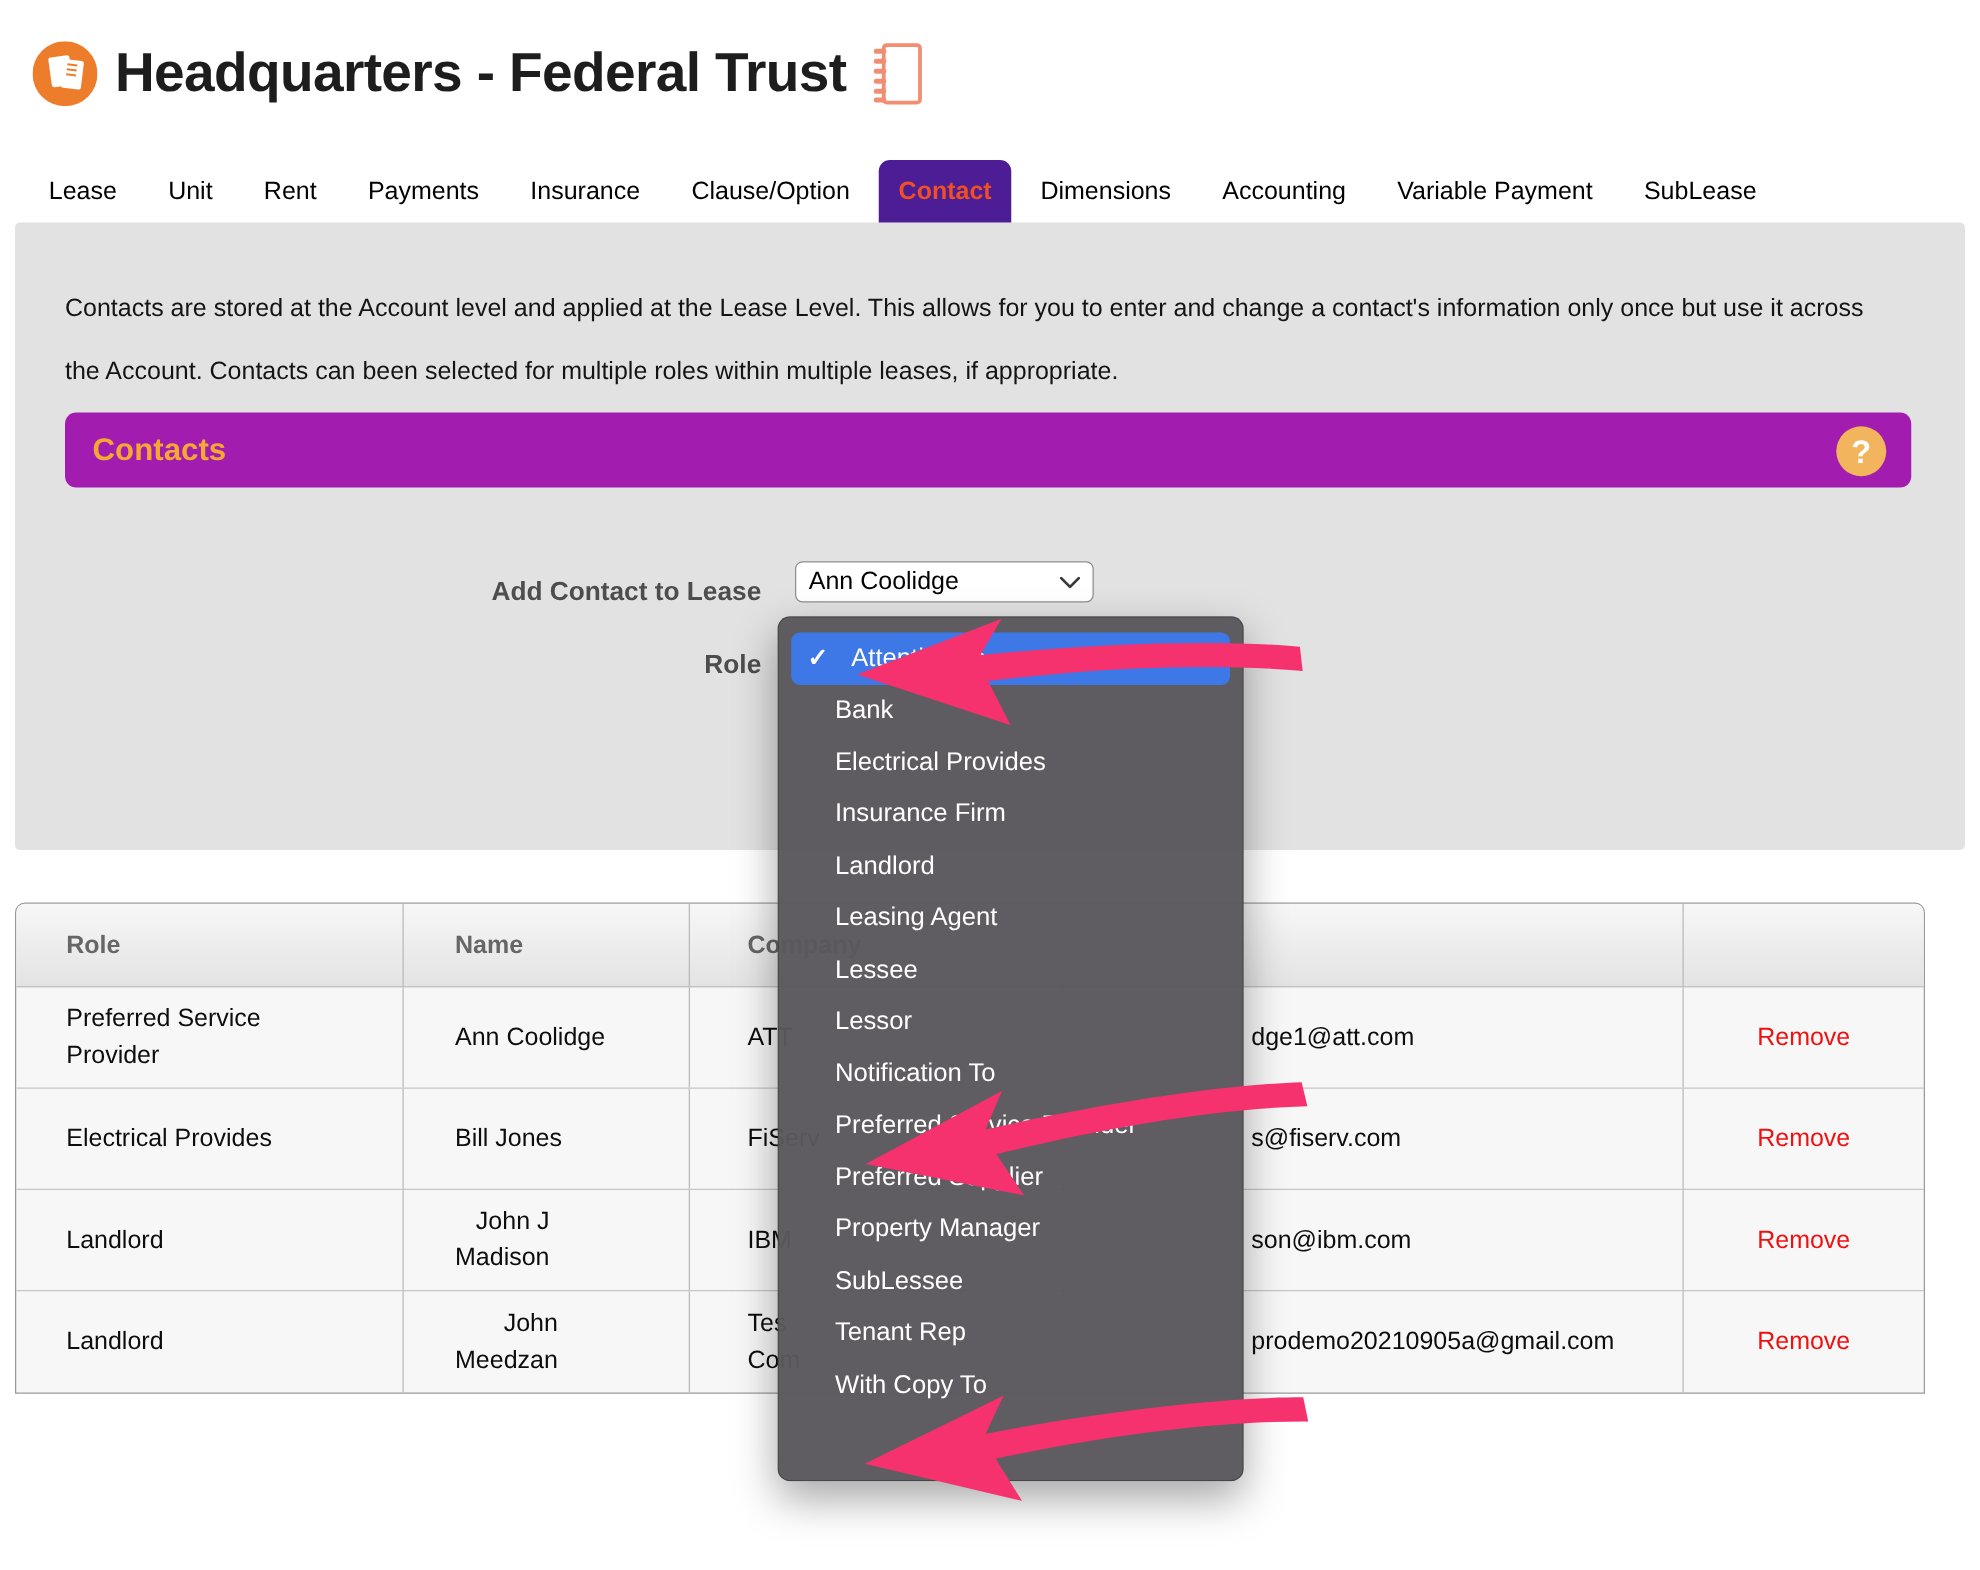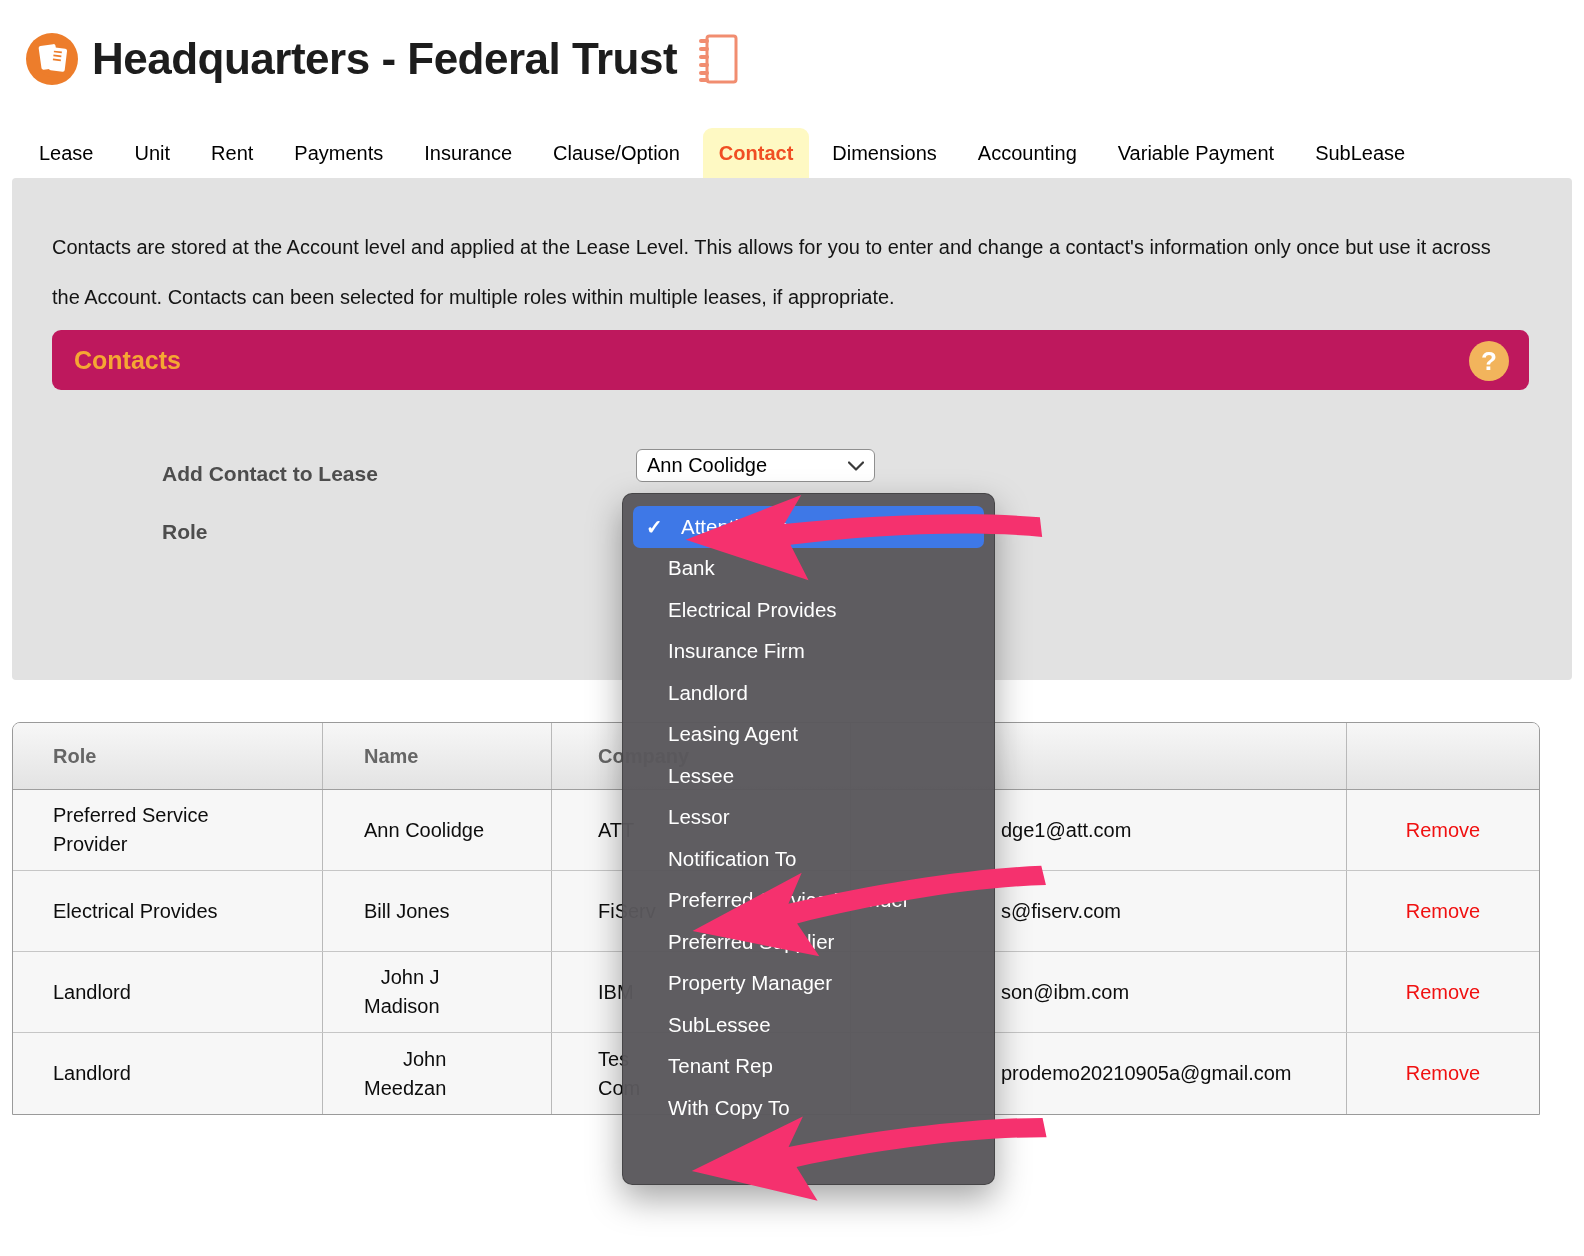--- a/index.html
+++ b/index.html
@@ -8,30 +8,30 @@
 
   
   .hdr { position:absolute; left:26px; top:32px; display:flex; align-items:center; gap:14px; }
   .hdr-title { font-size:44px; font-weight:bold; color:#1d1d1d; letter-spacing:-0.5px; }
   .logo-circle { width:52px; height:52px; }
   .notebook { width:42px; height:54px; margin-left:6px; }
 
   
   .tabbar { position:absolute; left:37px; top:128px; height:50px; display:flex; gap:37px; align-items:center; z-index:3; }
   .tab { font-size:20px; color:#000; height:50px; display:flex; align-items:center; padding:0 2px; cursor:pointer; }
-  .tab.active { background:#fef9c3; color:#F04E23; font-weight:bold; border-radius:9px 9px 0 0; padding:0 16px; margin:0 -16px; }
+  .tab.active { background:#4c1d95; color:#F04E23; font-weight:bold; border-radius:9px 9px 0 0; padding:0 16px; margin:0 -16px; }
 
   
   .panel { position:absolute; left:12px; top:178px; width:1560px; height:502px; background:#E2E2E2; border-radius:4px; z-index:1; }
   .intro { position:absolute; left:40px; top:44px; width:1448px; font-size:20px; line-height:50px; color:#141414; }
-  .section-bar { position:absolute; left:40px; top:152px; width:1477px; height:60px; background:#be185d; border-radius:9px; }
+  .section-bar { position:absolute; left:40px; top:152px; width:1477px; height:60px; background:#a21caf; border-radius:9px; }
   .section-title { font-size:25px; font-weight:bold; color:#F5A733; line-height:60px; padding-left:22px; }
   .help-badge { position:absolute; right:20px; top:11px; width:40px; height:40px; border-radius:50%; background:#F2B45C;
                 color:#fff; font-size:26px; font-weight:bold; display:flex; align-items:center; justify-content:center; cursor:pointer; }
-  .form-label { position:absolute; left:150px; width:447px; font-size:21px; font-weight:bold; color:#4D4D4D; }
+  .form-label { position:absolute; left:150px; width:447px; text-align:right; font-size:21px; font-weight:bold; color:#4D4D4D; }
   .lbl-add { top:284px; }
   .lbl-role { top:342px; }
   .selectbox { position:absolute; left:624px; top:271px; width:239px; height:33px; background:#fff; border:1.5px solid #8F8F8F;
                border-radius:6px; display:flex; align-items:center; font-size:20px; color:#000; padding:0 10px; cursor:pointer; }
   .selectbox .val { flex:1; }
   .selectbox svg { width:16px; height:10px; }
 
   
   .ctable { position:absolute; left:12px; top:722px; width:1528px; border:1.5px solid #9A9A9A; border-radius:8px 8px 0 0; z-index:2; background:#F7F7F7; }
   .trow-grid { display:grid; grid-template-columns:310px 229px 299px 496px 1fr; }

